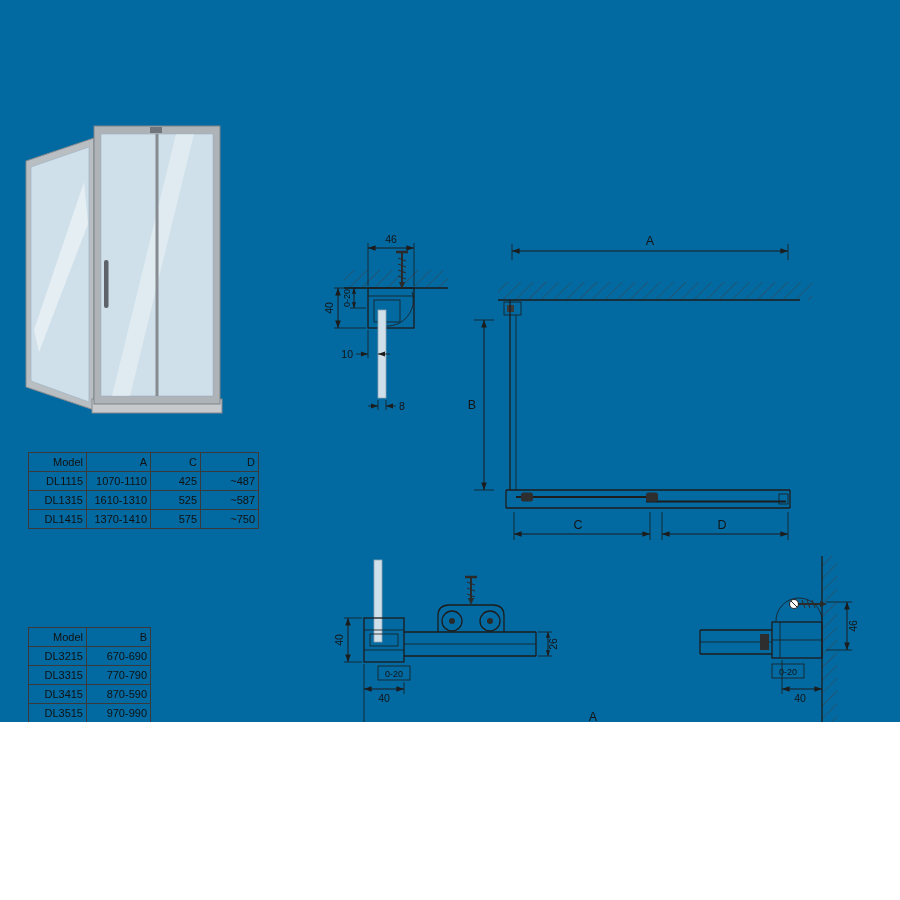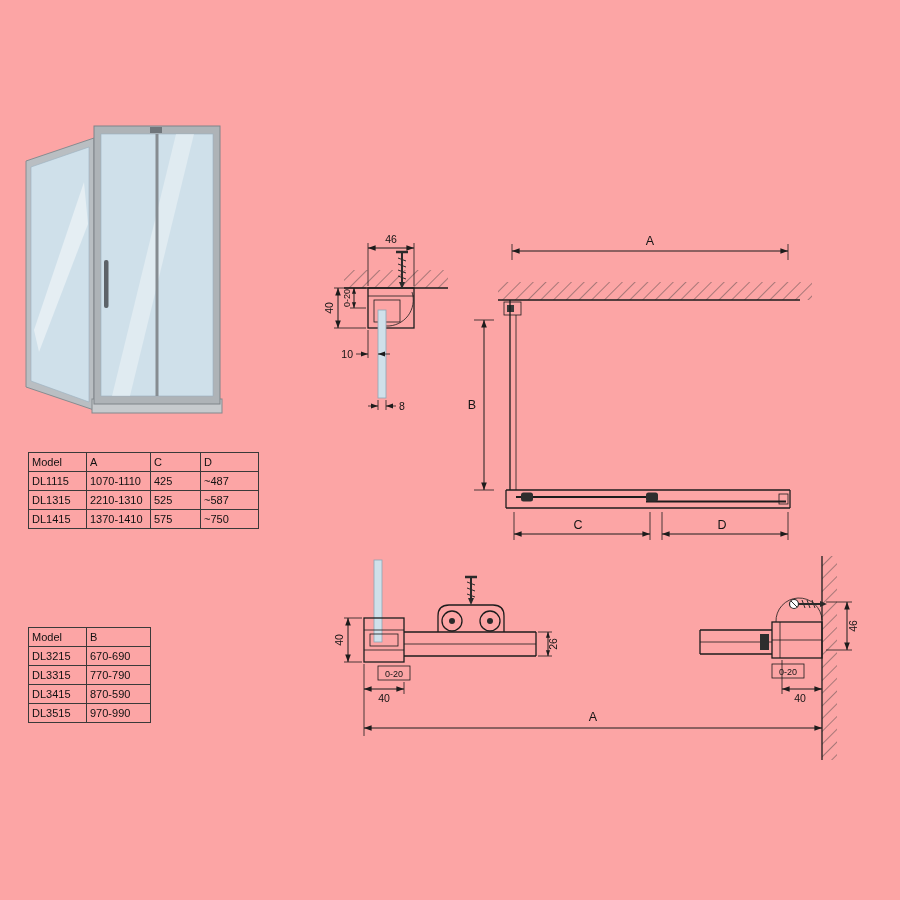--- a/index.html
+++ b/index.html
@@ -1,21 +1,21 @@
 <!DOCTYPE html>
 <html><head>
 <meta charset="utf-8">
 <style>
   html,body{margin:0;padding:0;background:#ffffff;}
-  .canvas{position:relative;width:900px;height:900px;background:#fca5a5;
+  .canvas{position:relative;width:900px;height:722px;background:#0369a1;
           font-family:"Liberation Sans",sans-serif;overflow:hidden;}
   .canvas > svg{position:absolute;left:0;top:0;}
   .tbl{position:absolute;}
   .tbl table{border-collapse:collapse;font-size:11px;color:#111;table-layout:fixed;}
-  .tbl th,.tbl td{border:1px solid #3a3a3a;text-align:left;padding:1px 3px;height:16px;font-weight:400;white-space:nowrap;}
+  .tbl th,.tbl td{border:1px solid #3a3a3a;text-align:right;padding:1px 3px;height:16px;font-weight:400;white-space:nowrap;}
   
   .dl{stroke:#1c1c1c;stroke-width:1.3;fill:none;}
   .dl2{stroke:#1c1c1c;stroke-width:0.8;fill:none;}
   .dim{stroke:#1c1c1c;stroke-width:1;fill:none;marker-start:url(#arr);marker-end:url(#arr);}
   .dims{stroke:#1c1c1c;stroke-width:1;fill:none;marker-start:url(#arrS);marker-end:url(#arrS);}
   .ext{stroke:#1c1c1c;stroke-width:0.8;fill:none;}
   .t{font-size:10.5px;fill:#141414;font-family:"Liberation Sans",sans-serif;}
   .tb{font-size:12.5px;}
   .ts{font-size:9px;fill:#141414;font-family:"Liberation Sans",sans-serif;}
 </style>
@@ -214,21 +214,21 @@
         <th>D</th>
       </tr>
       <tr>
         <td>DL1115</td>
         <td>1070-1110</td>
         <td>425</td>
         <td>~487</td>
       </tr>
       <tr>
         <td>DL1315</td>
-        <td>2210-1310</td>
+        <td>1610-1310</td>
         <td>525</td>
         <td>~587</td>
       </tr>
       <tr>
         <td>DL1415</td>
         <td>1370-1410</td>
         <td>575</td>
         <td>~750</td>
       </tr>
     </tbody>

